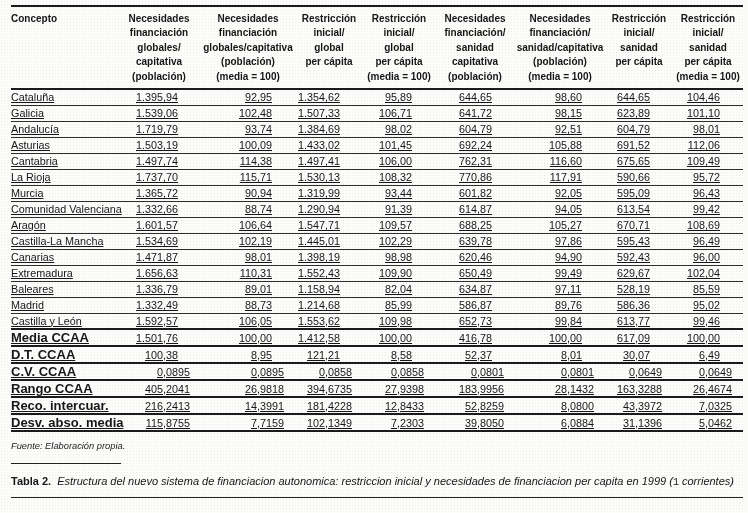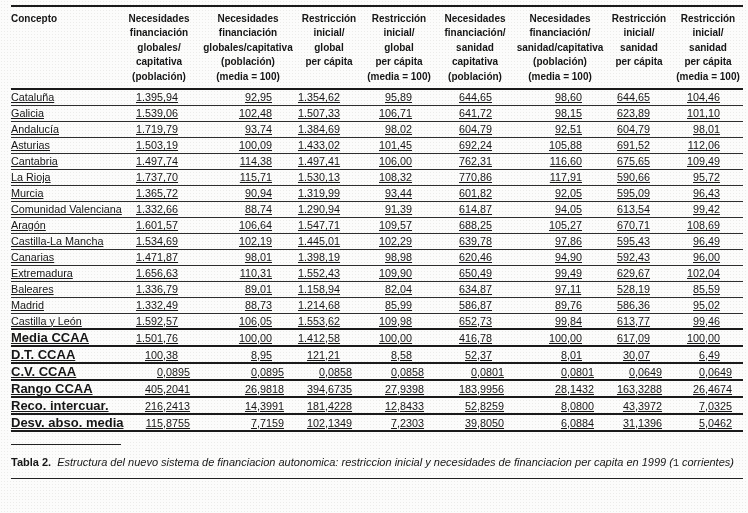--- a/index.html
+++ b/index.html
@@ -1220,20 +1220,21 @@
           <td class="num">
             <div class="numwrap">
               <span class="ip">5</span>
               <span class="fp">,0462</span>
             </div>
           </td>
         </tr>
       </tbody>
   </table>
 
+  <div class="source">Fuente: Elaboración propia.</div>
 
   <div class="caption-rule"></div>
 
   <div class="caption">
     <span class="cap-label">Tabla 2.</span><span class="cap-text">Estructura del nuevo sistema de financiacion autonomica: restriccion inicial y necesidades de financiacion per capita en 1999</span><span class="cap-open"> <span>(</span></span><span class="cap-char">1</span><span class="cap-close"> corrientes)</span>
   </div>
 
   <div class="bottom-rule"></div>
 
 </div>

